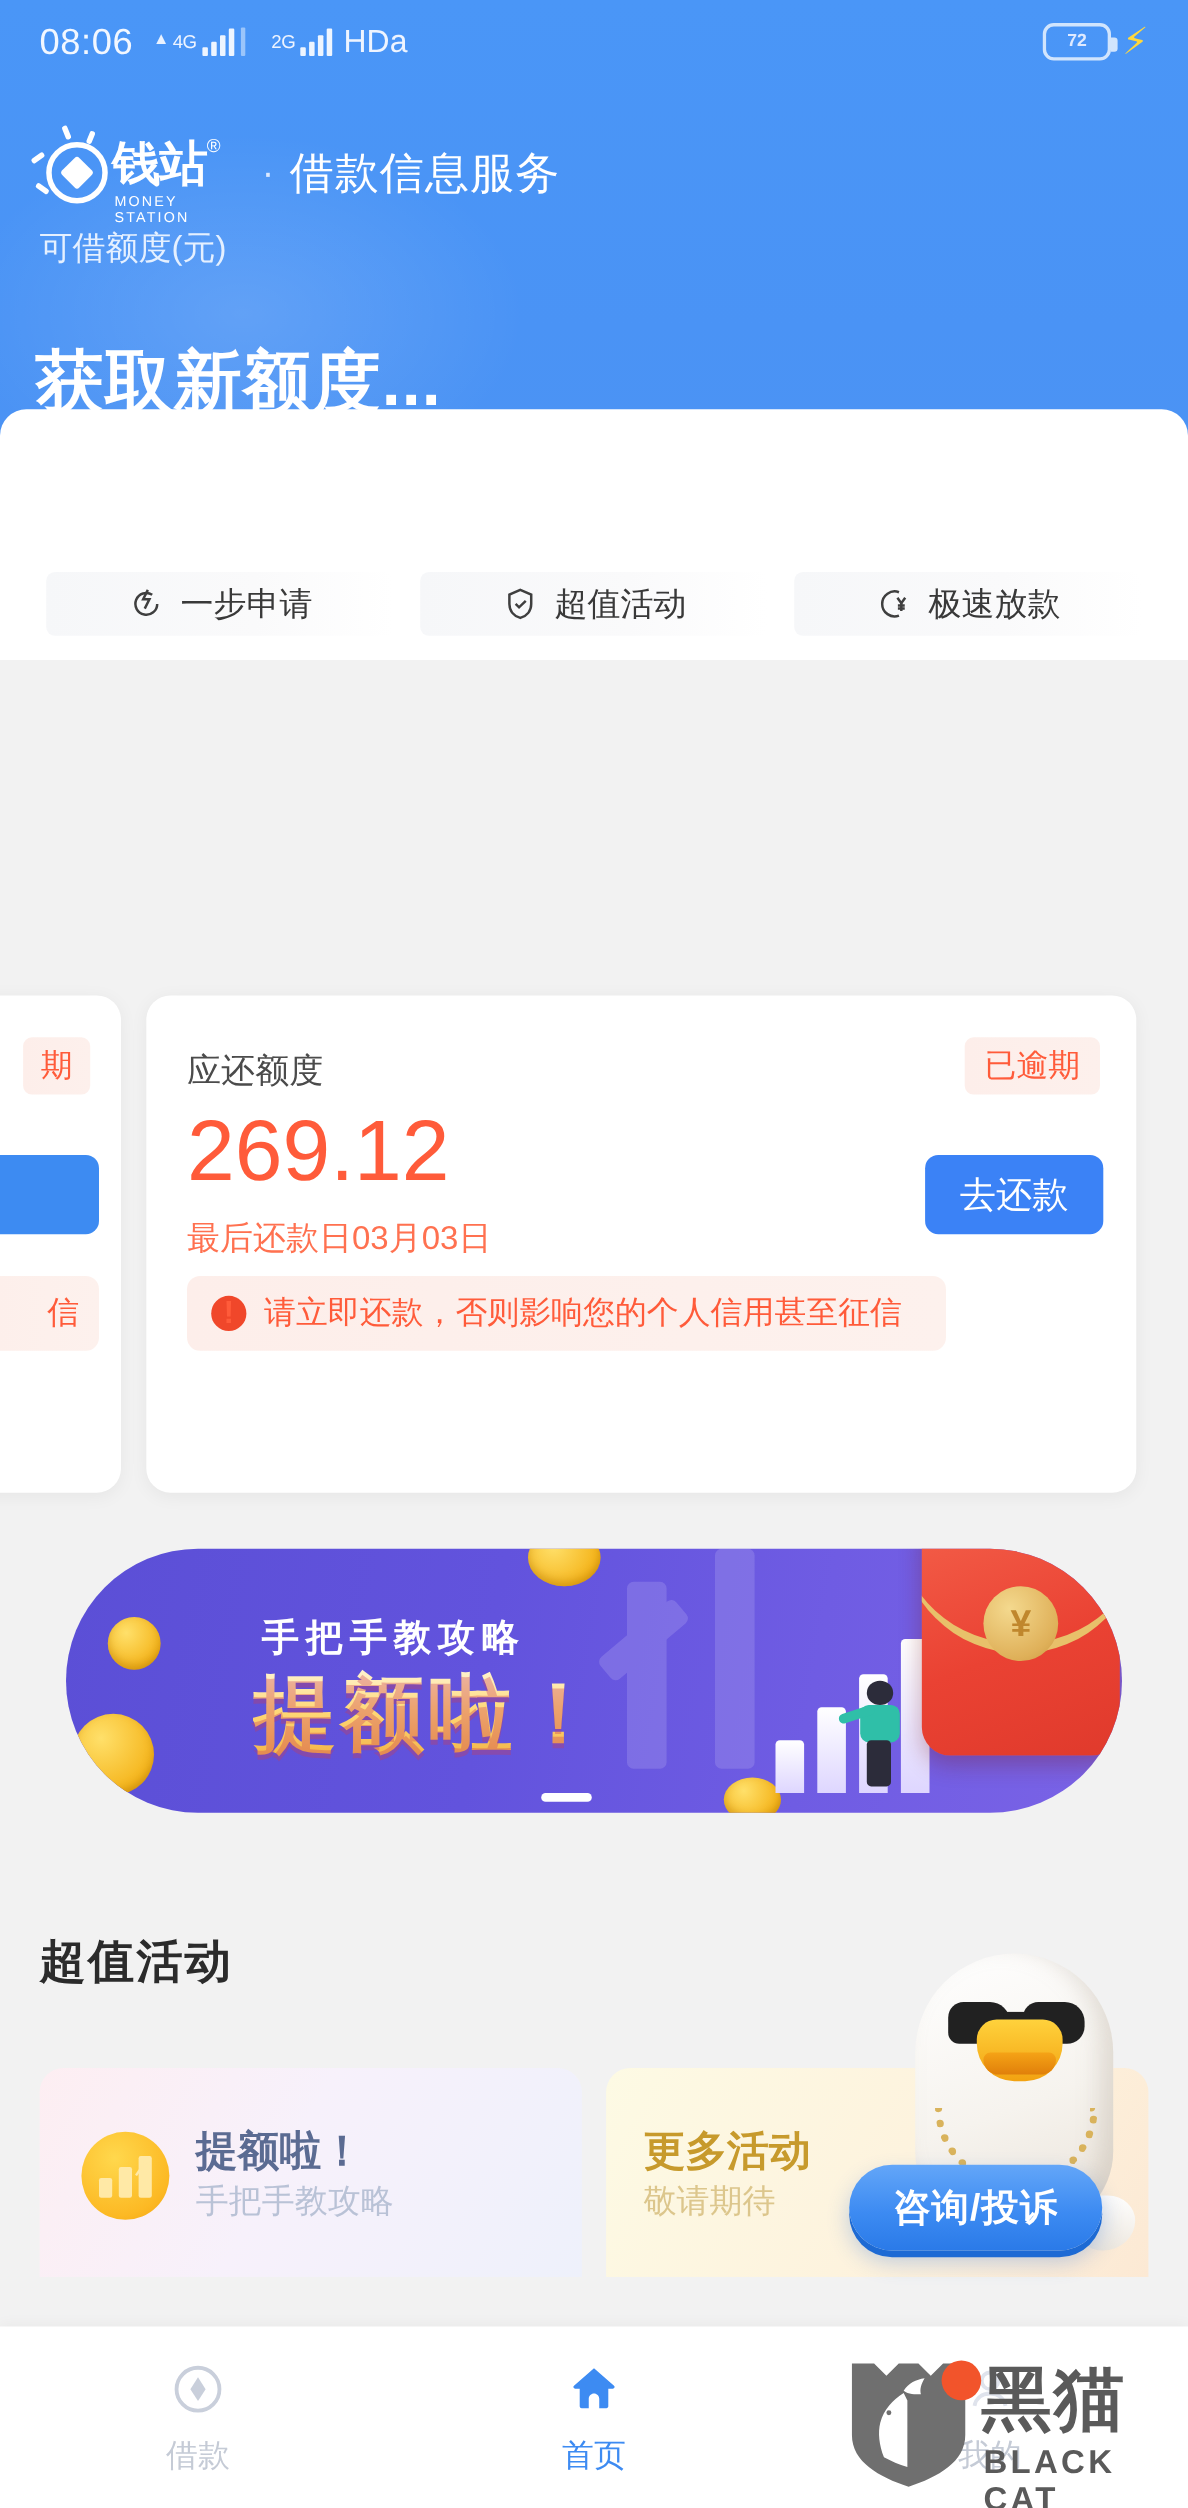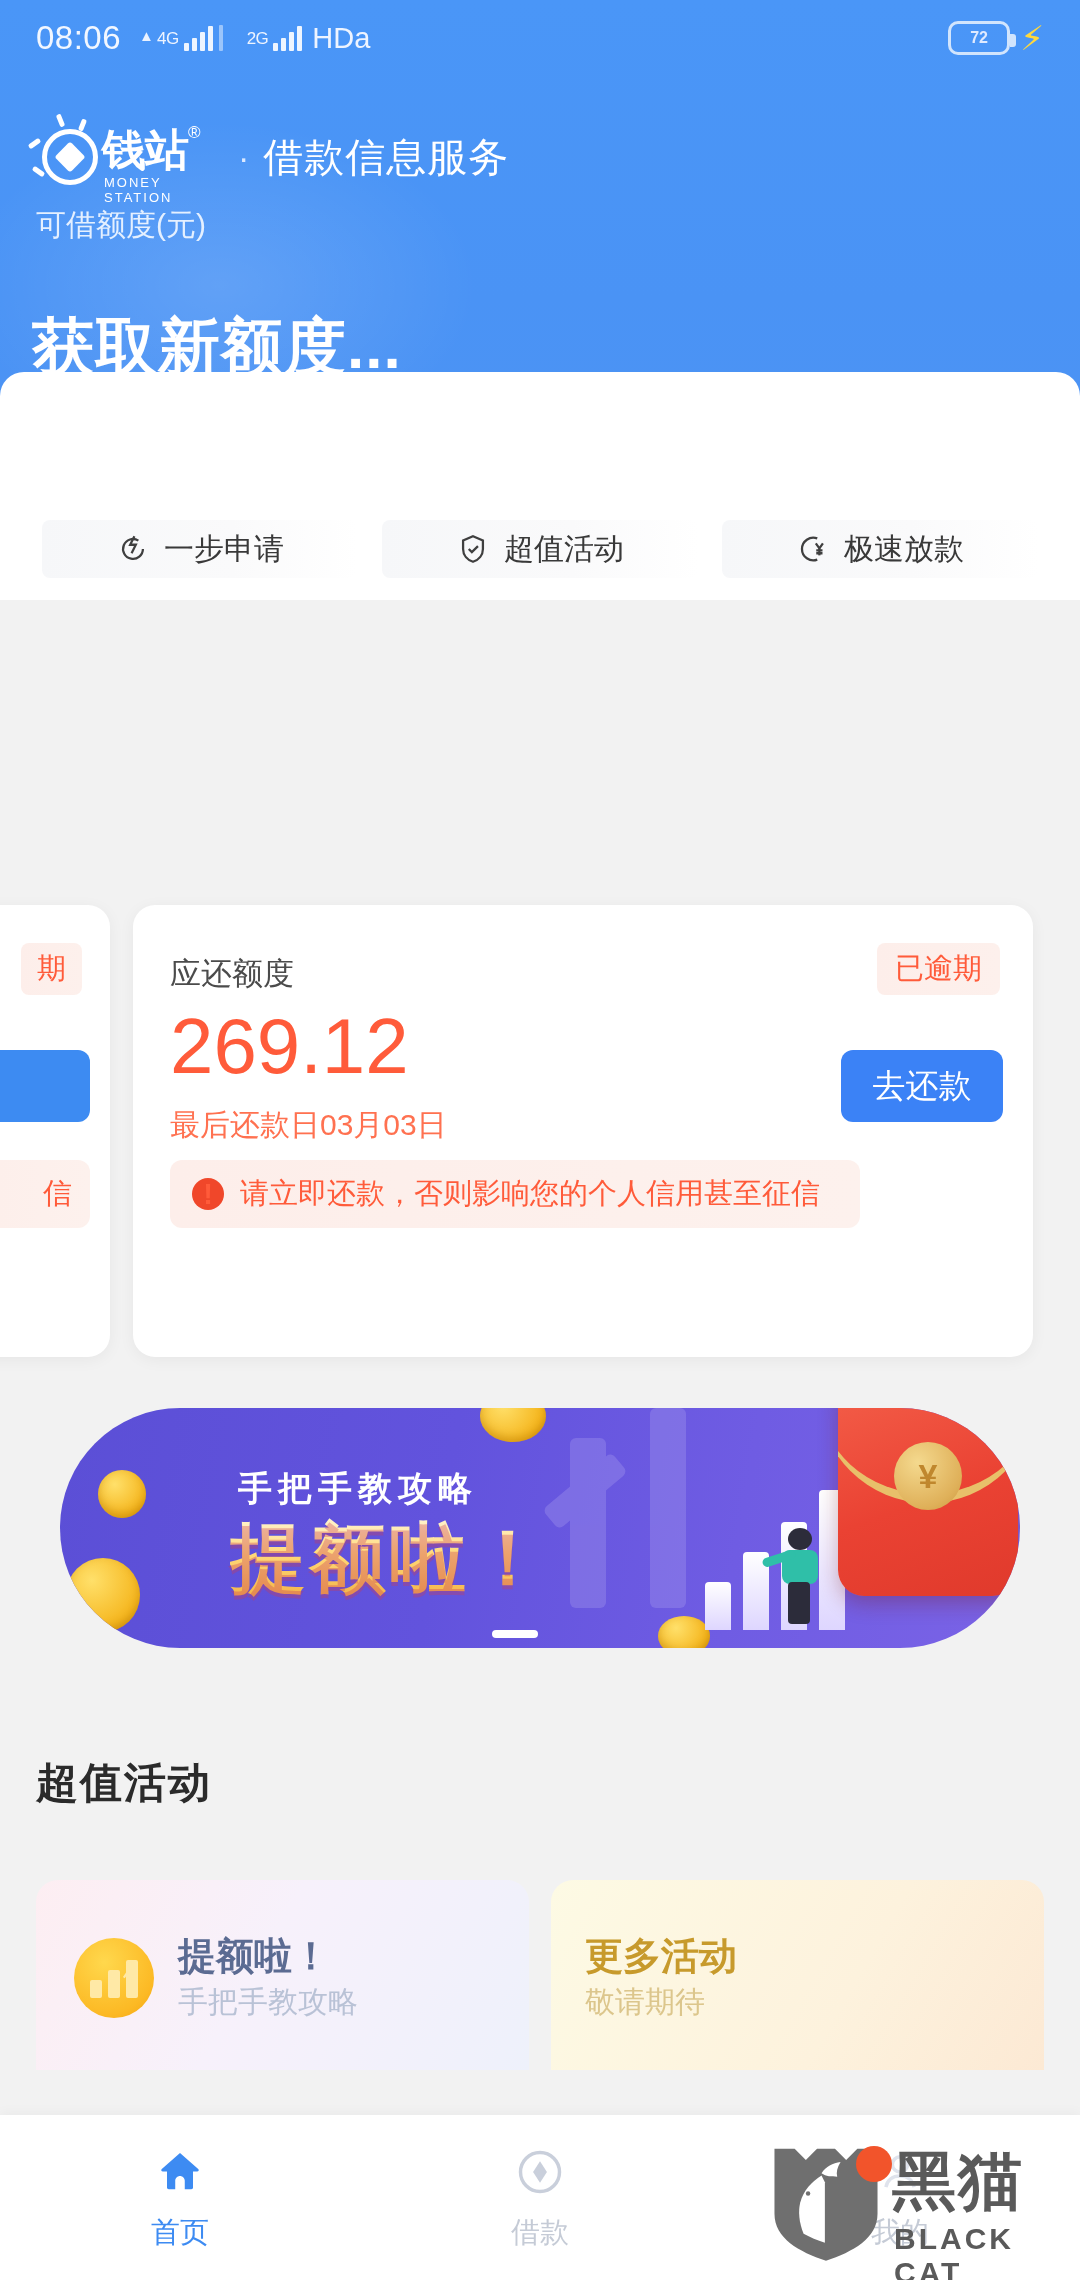--- a/index.html
+++ b/index.html
@@ -388,38 +388,53 @@
     <div class="act a2">
       <div class="act-row">
         <div class="act-txt">
           <b>更多活动</b>
           <s>敬请期待</s>
         </div>
       </div>
     </div>
   </div>
 
+  <div class="duck">
+    <div class="duck-shirt"></div>
+    <div class="duck-body"></div>
+    <div class="duck-shades">
+        <i></i>
+        <i></i>
+      </div>
+    <div class="duck-beak"></div>
+    <div class="duck-chain"></div>
+    <div class="duck-wingL"></div>
+    <div class="duck-wingR"></div>
+    <div class="svc-btn">
+      <span>咨询/投诉</span>
+    </div>
+  </div>
 
   <div class="tabbar">
-    <div class="tab active">
-      <div class="tab-ico">
-        <svg width="52" height="52" viewBox="0 0 24 24" fill="#3d8bf2">
-          <path d="M12 3.2 3.6 10.6c-.5.4-.2 1.2.5 1.2H6v7.4c0 .5.4.8.8.8h3V16c0-1.2 1-2.2 2.2-2.2S14.2 14.8 14.2 16v4h3c.5 0 .8-.4.8-.8V11.8h1.9c.7 0 1-.8.5-1.2z"></path>
-        </svg>
-      </div>
-      <div class="tab-lbl">首页</div>
-    </div>
     <div class="tab">
       <div class="tab-ico">
         <svg width="52" height="52" viewBox="0 0 24 24" fill="none">
           <circle cx="12" cy="12" r="9" stroke="#c9cfdb" stroke-width="1.6"></circle>
           <path d="M12 7l3.2 5L12 17l-3.2-5z" fill="#c9cfdb"></path>
         </svg>
       </div>
       <div class="tab-lbl">借款</div>
+    </div>
+    <div class="tab active">
+      <div class="tab-ico">
+        <svg width="52" height="52" viewBox="0 0 24 24" fill="#3d8bf2">
+          <path d="M12 3.2 3.6 10.6c-.5.4-.2 1.2.5 1.2H6v7.4c0 .5.4.8.8.8h3V16c0-1.2 1-2.2 2.2-2.2S14.2 14.8 14.2 16v4h3c.5 0 .8-.4.8-.8V11.8h1.9c.7 0 1-.8.5-1.2z"></path>
+        </svg>
+      </div>
+      <div class="tab-lbl">首页</div>
     </div>
     <div class="tab">
       <div class="tab-ico">
         <svg width="52" height="52" viewBox="0 0 24 24" fill="none" stroke="#dfe3ec" stroke-width="1.6">
           <circle cx="12" cy="8.5" r="3.5"></circle>
             <path d="M5.5 19c.6-3.4 3.2-5.2 6.5-5.2s5.9 1.8 6.5 5.2"></path>
         </svg>
       </div>
       <div class="tab-lbl">我的</div>
     </div>

